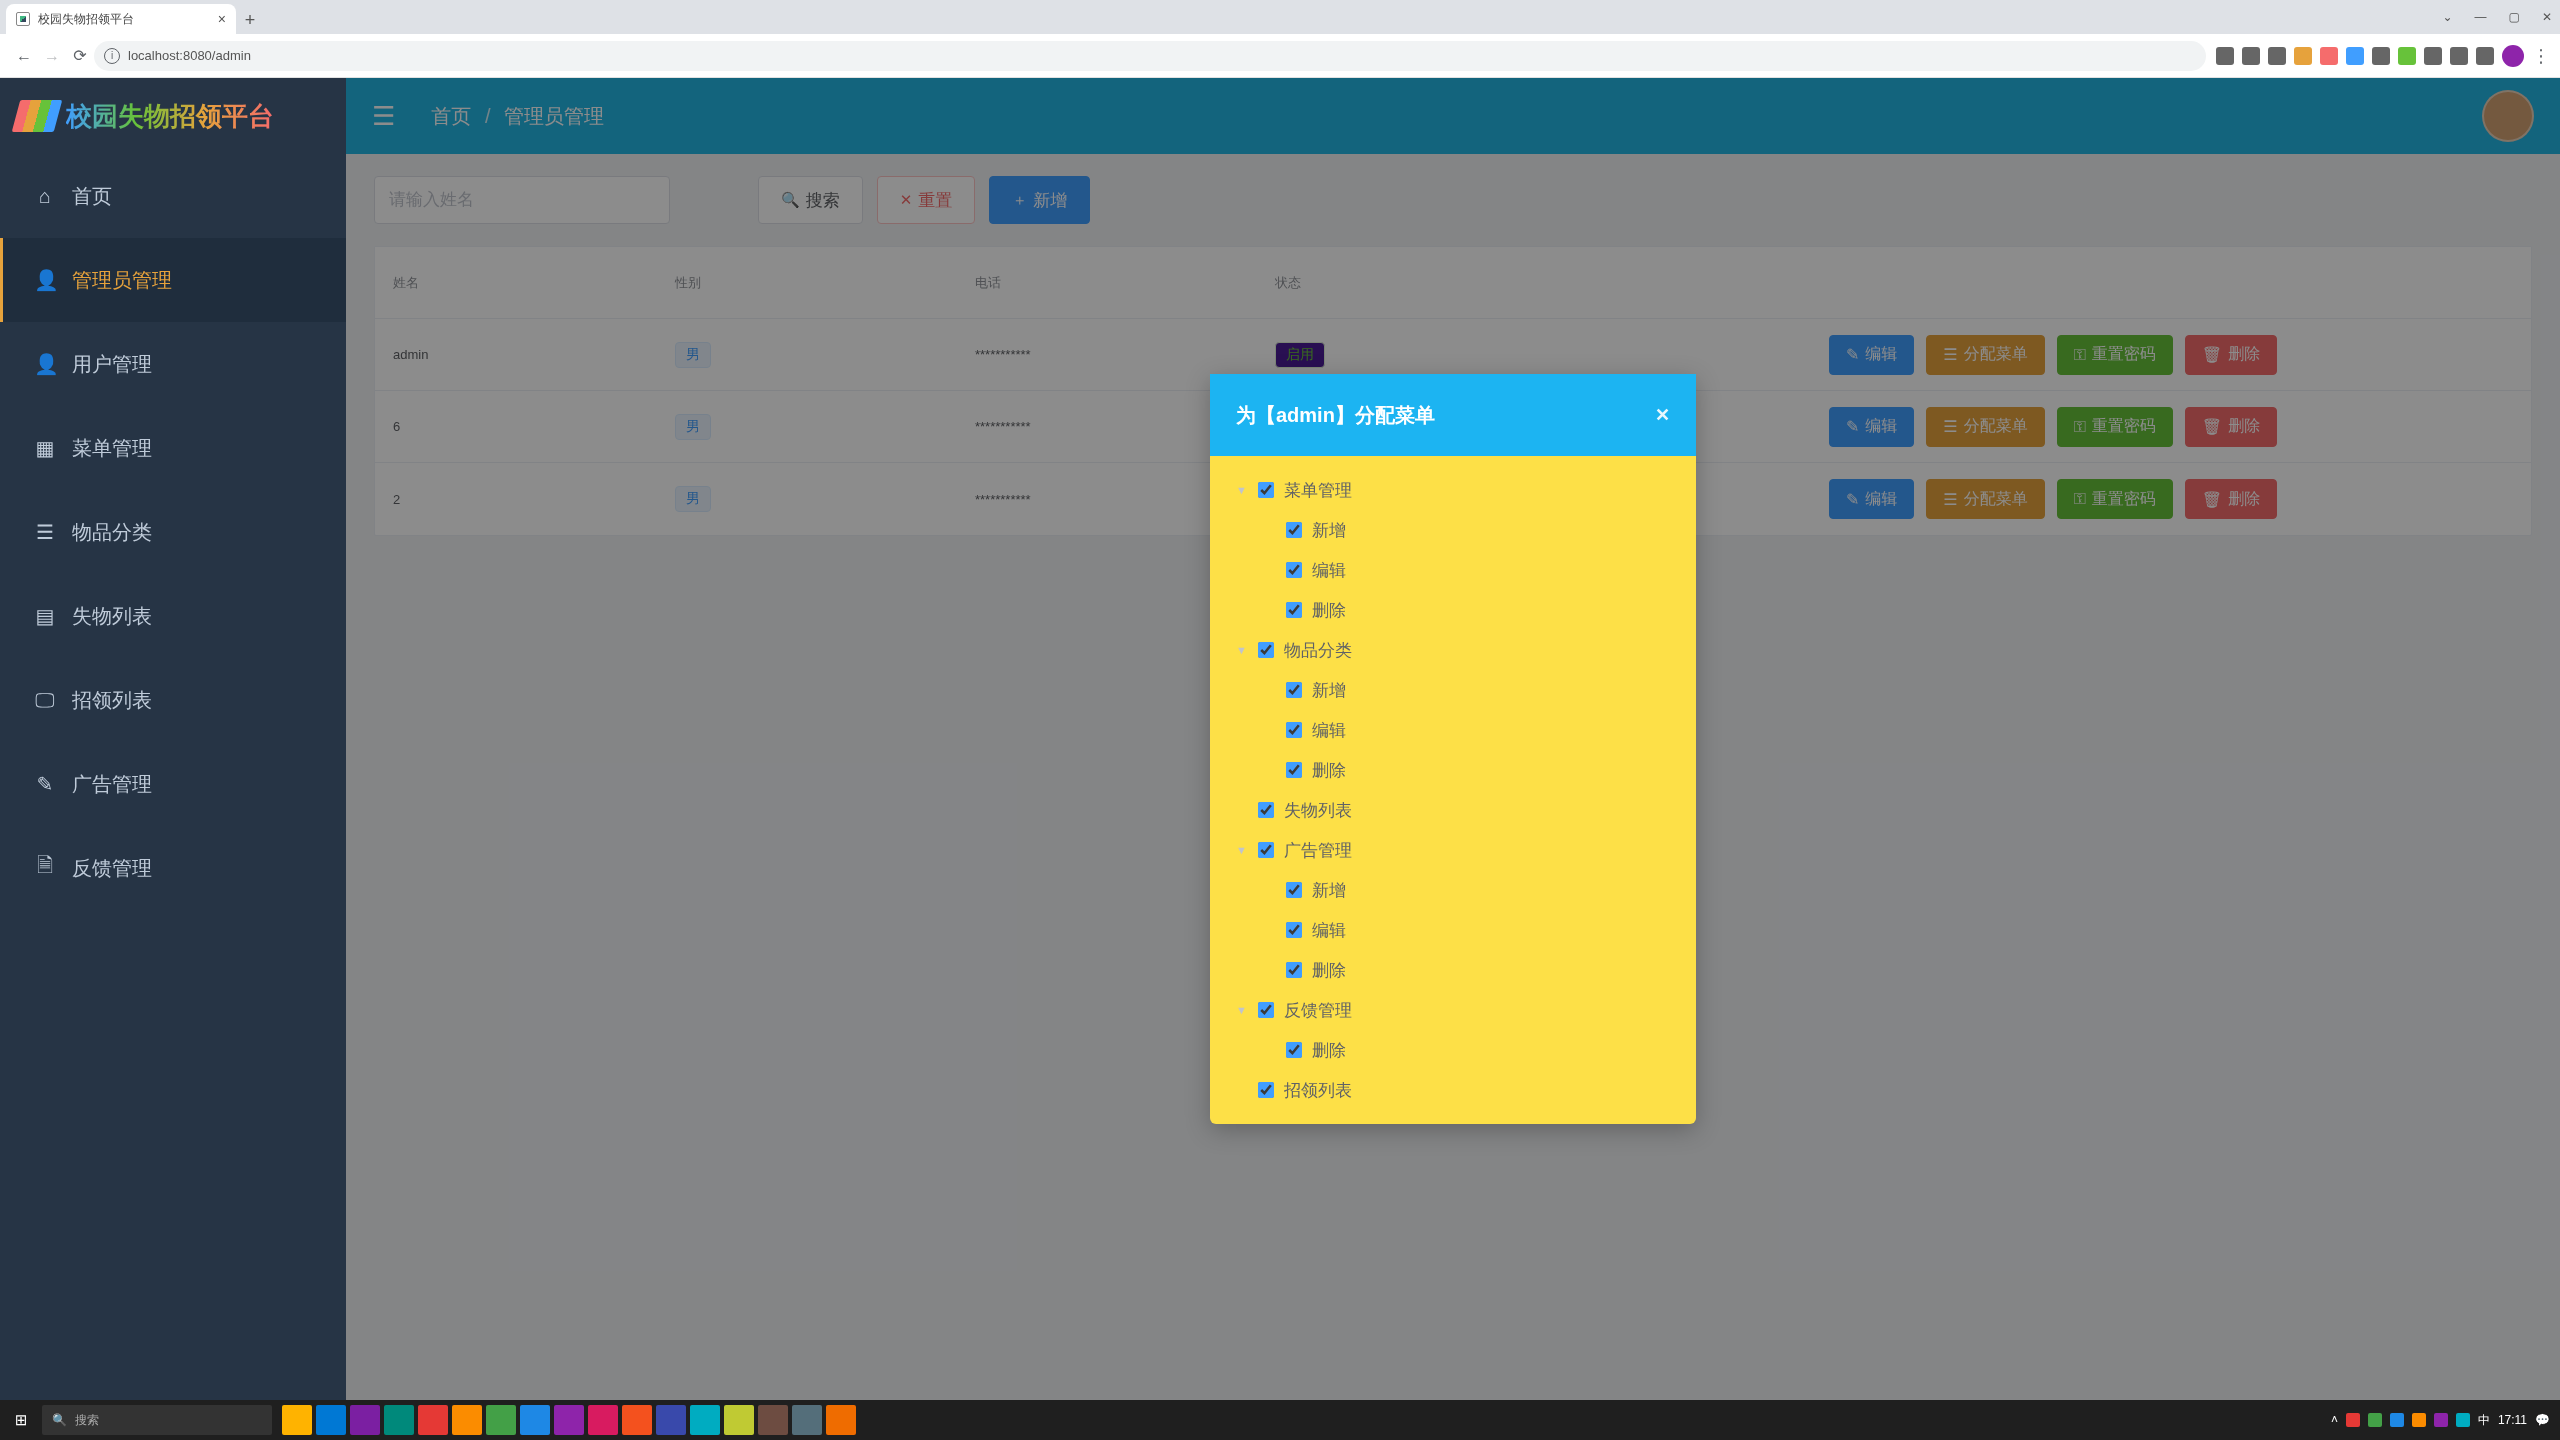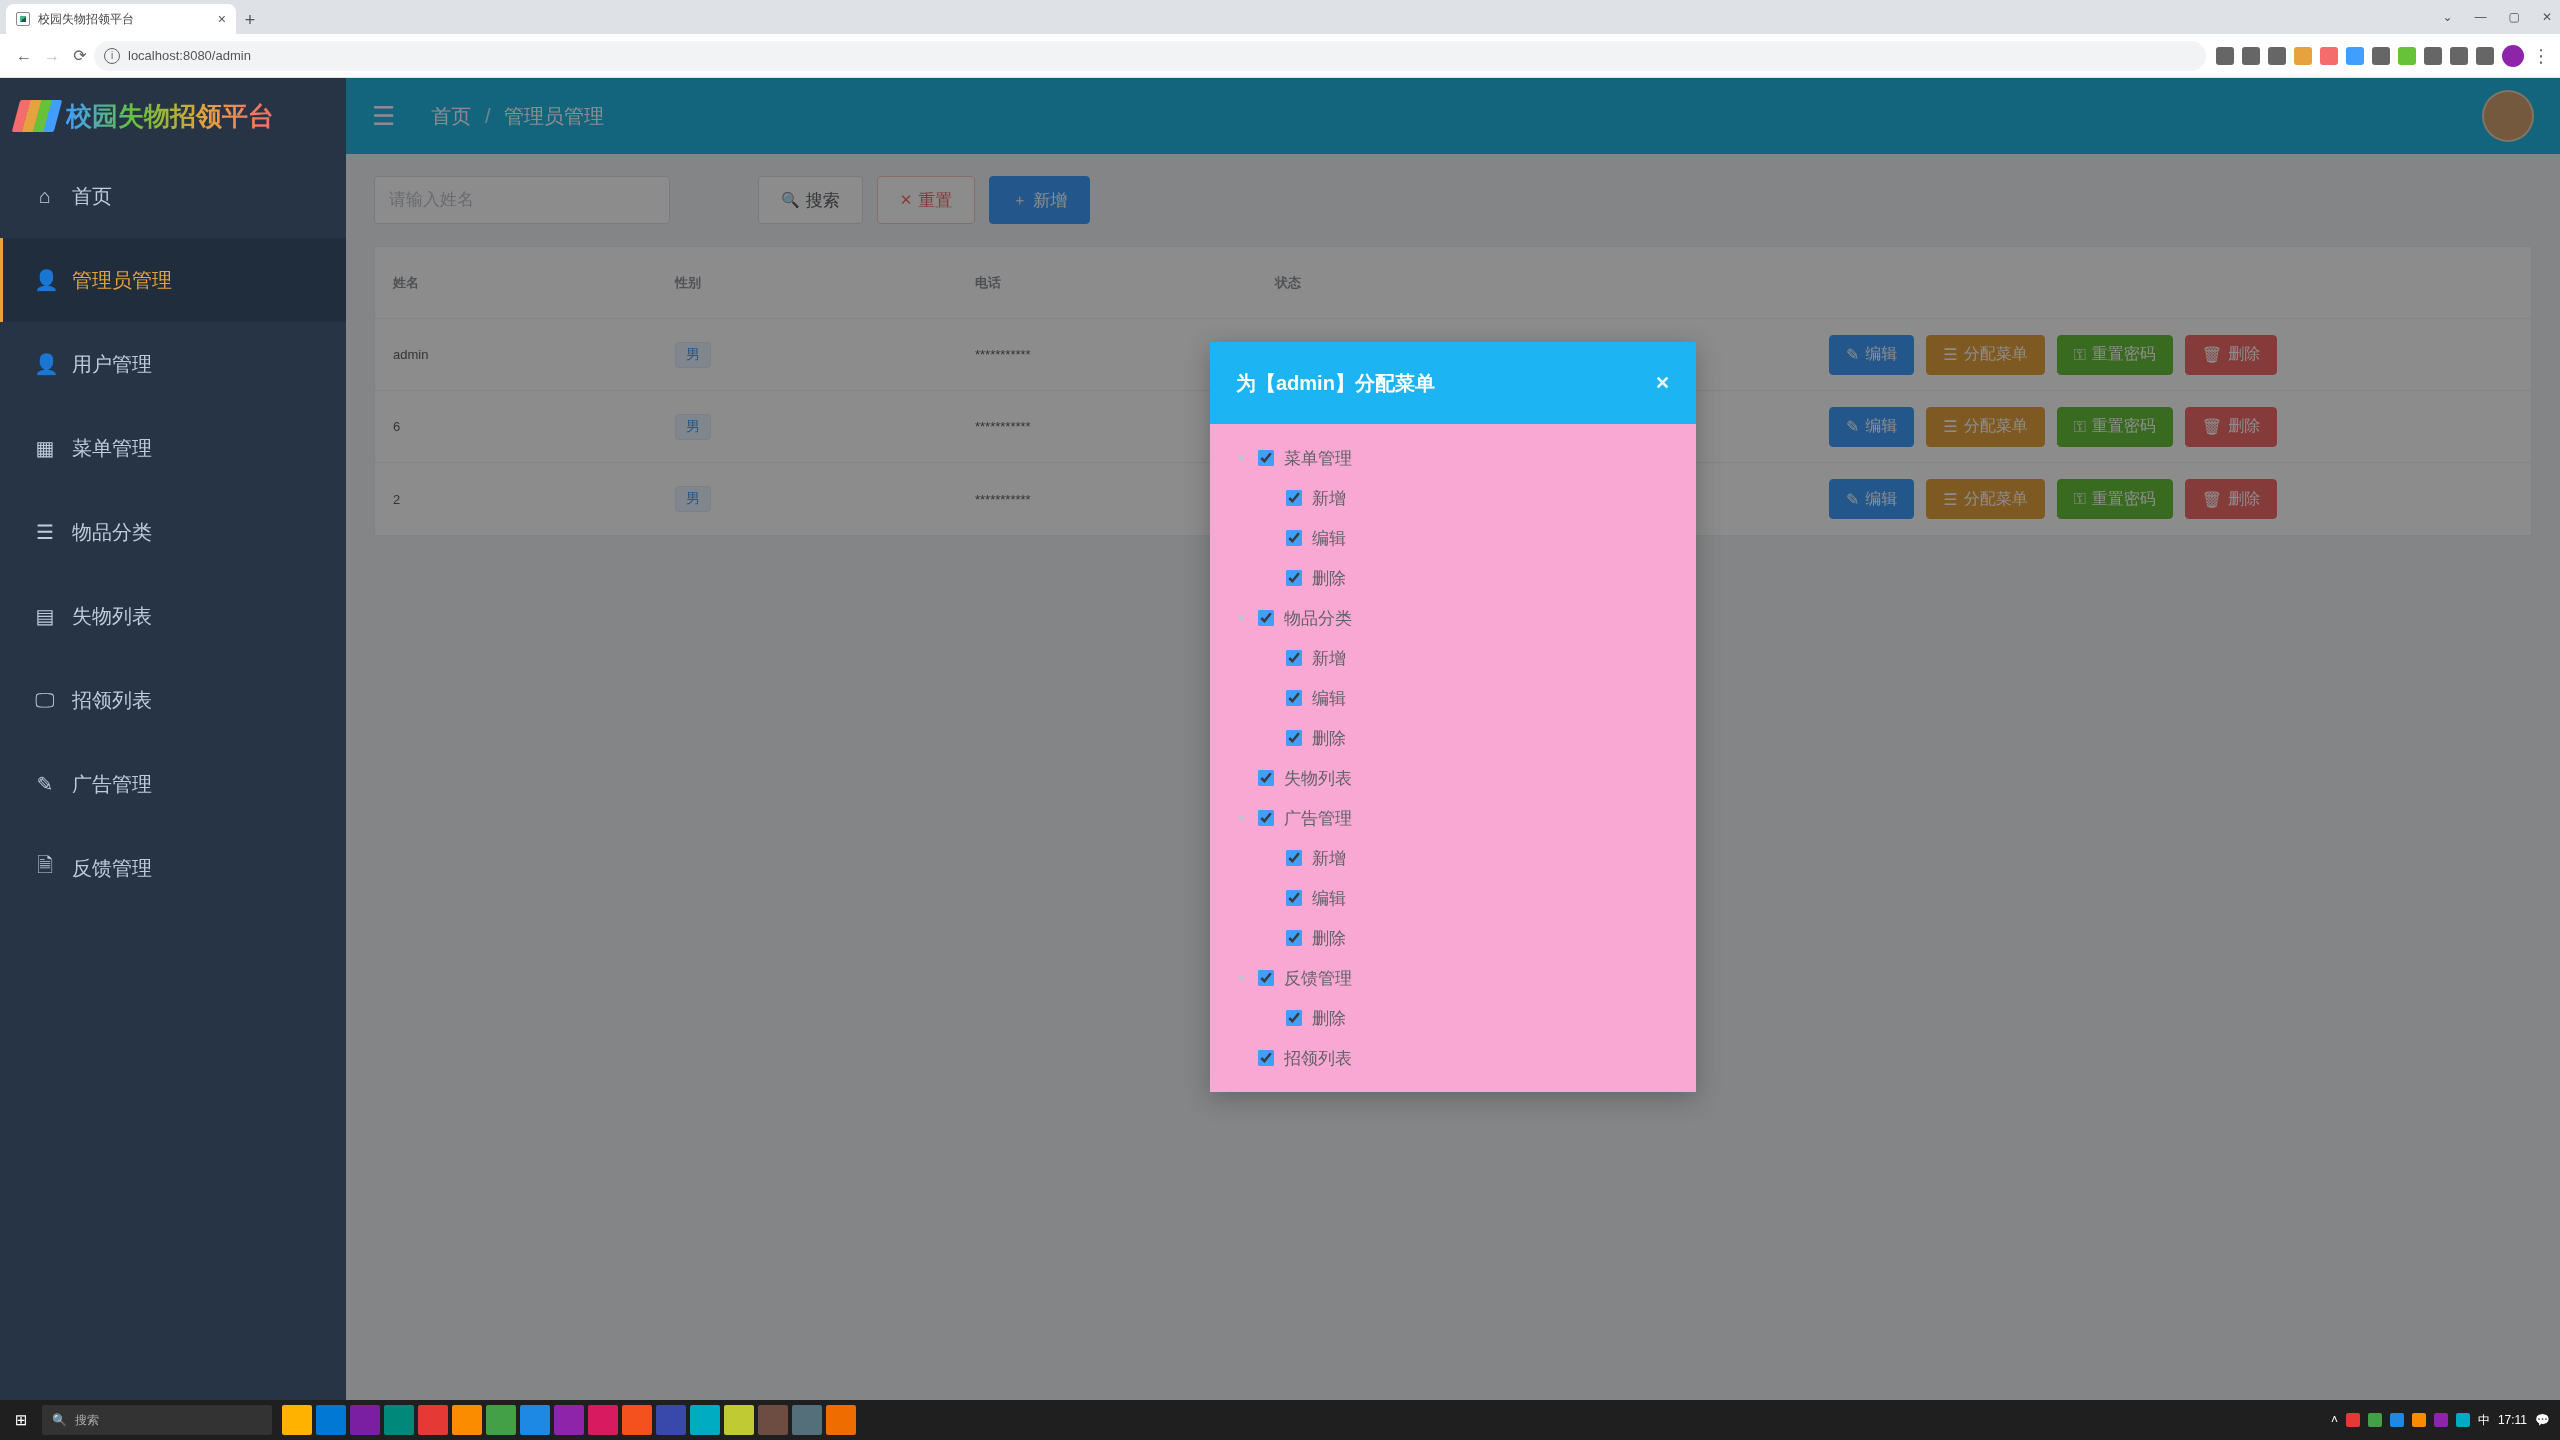--- a/index.html
+++ b/index.html
@@ -50,34 +50,34 @@
 .btn .bi{font-size:15px}
 .btn.plain-danger{color:#f56c6c;border-color:#fbc4c4;background:#fff}
 .btn.primary{background:#409eff;color:#fff;border-color:#409eff}
 .btn.danger{background:#f56c6c;color:#fff;border-color:#f56c6c}
 .btn.warning{background:#e6a23c;color:#fff;border-color:#e6a23c}
 .btn.success{background:#67c23a;color:#fff;border-color:#67c23a}
 .btn.sm{height:40px;padding:0 16px;font-size:16px}
 
 .tbl{width:100%;border:1px solid #ebeef5;border-radius:2px;background:#fff}
 .tbl-row{display:flex;align-items:center;height:72px;border-bottom:1px solid #ebeef5}
-.tbl-row.head{background:#fff;font-weight:700;color:#909399}
+.tbl-row.head{background:#fff;font-weight:400;color:#909399}
 .tbl-row:last-child{border-bottom:none}
 .c-name{width:300px;padding-left:18px}
 .c-gender{width:300px}
 .c-phone{width:300px}
 .c-status{width:300px}
 .c-ops{flex:1;display:flex;justify-content:center;gap:12px}
 .tag{display:inline-block;padding:3px 10px;border-radius:4px;font-size:14px}
 .tag.blue{background:#ecf5ff;color:#409eff;border:1px solid #d9ecff}
 .tag.green{background:#4c1d95;color:#67c23a;border:1px solid #e1f3d8}
 
 
 .mask{position:absolute;inset:0;background:rgba(0,0,0,.45);z-index:5}
-.dialog{position:absolute;z-index:6;left:50%;top:264px;transform:translateX(-50%);width:486px;background:#f9a8d4;border-radius:0;box-shadow:0 6px 24px rgba(0,0,0,.25);display:flex;flex-direction:column}
+.dialog{position:absolute;z-index:6;left:50%;top:296px;transform:translateX(-50%);width:486px;background:#fde047;border-radius:6px;box-shadow:0 6px 24px rgba(0,0,0,.25);display:flex;flex-direction:column}
 .dialog-head{height:82px;background:#1cb4f2;color:#fff;display:flex;align-items:center;padding:0 26px;font-size:20px;font-weight:600}
 .dialog-head .close{margin-left:auto;font-size:18px;cursor:pointer;opacity:.9}
 .dialog-body{padding:14px 8px 14px 22px;max-height:690px;overflow-y:auto;position:relative}
 .dialog-body::-webkit-scrollbar{width:14px}
 .dialog-body::-webkit-scrollbar-track{background:#f1f1f1}
 .dialog-body::-webkit-scrollbar-thumb{background:#c1c1c1;border-radius:3px}
 .tree-node{display:flex;align-items:center;height:40px;font-size:17px;color:#606266}
 .tree-node .caret{width:18px;color:#c0c4cc;font-size:11px;cursor:pointer}
 .tree-node .caret.open::before{content:"▼"}
 .tree-node input[type=checkbox]{width:16px;height:16px;margin-right:10px;accent-color:#409eff;cursor:pointer}

